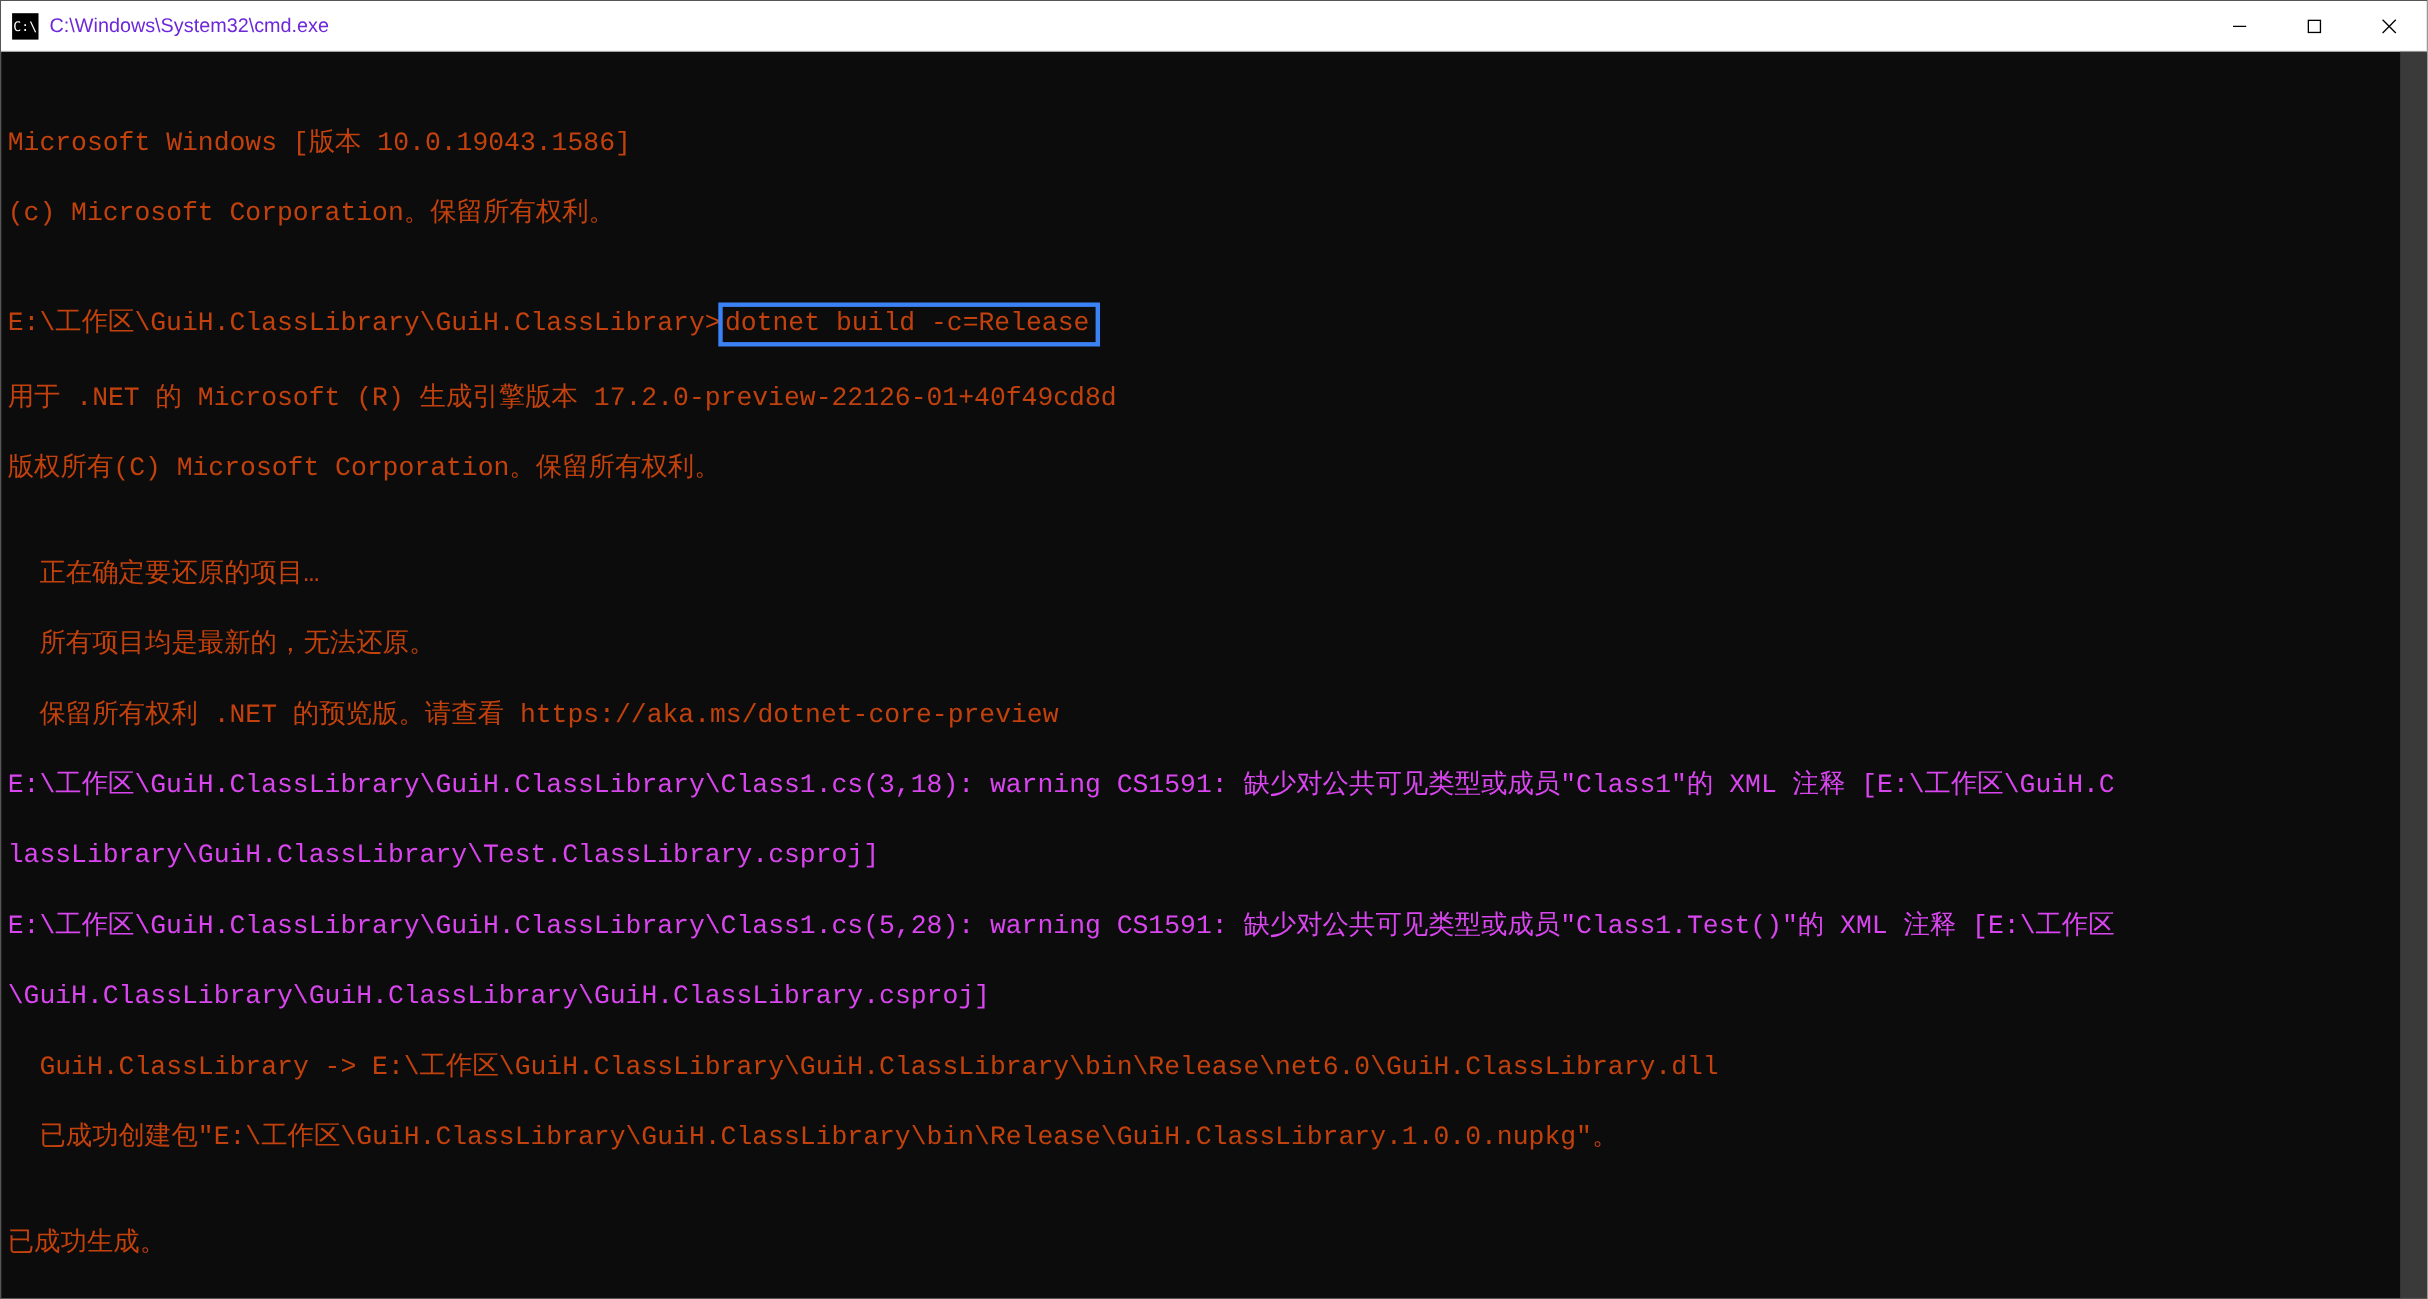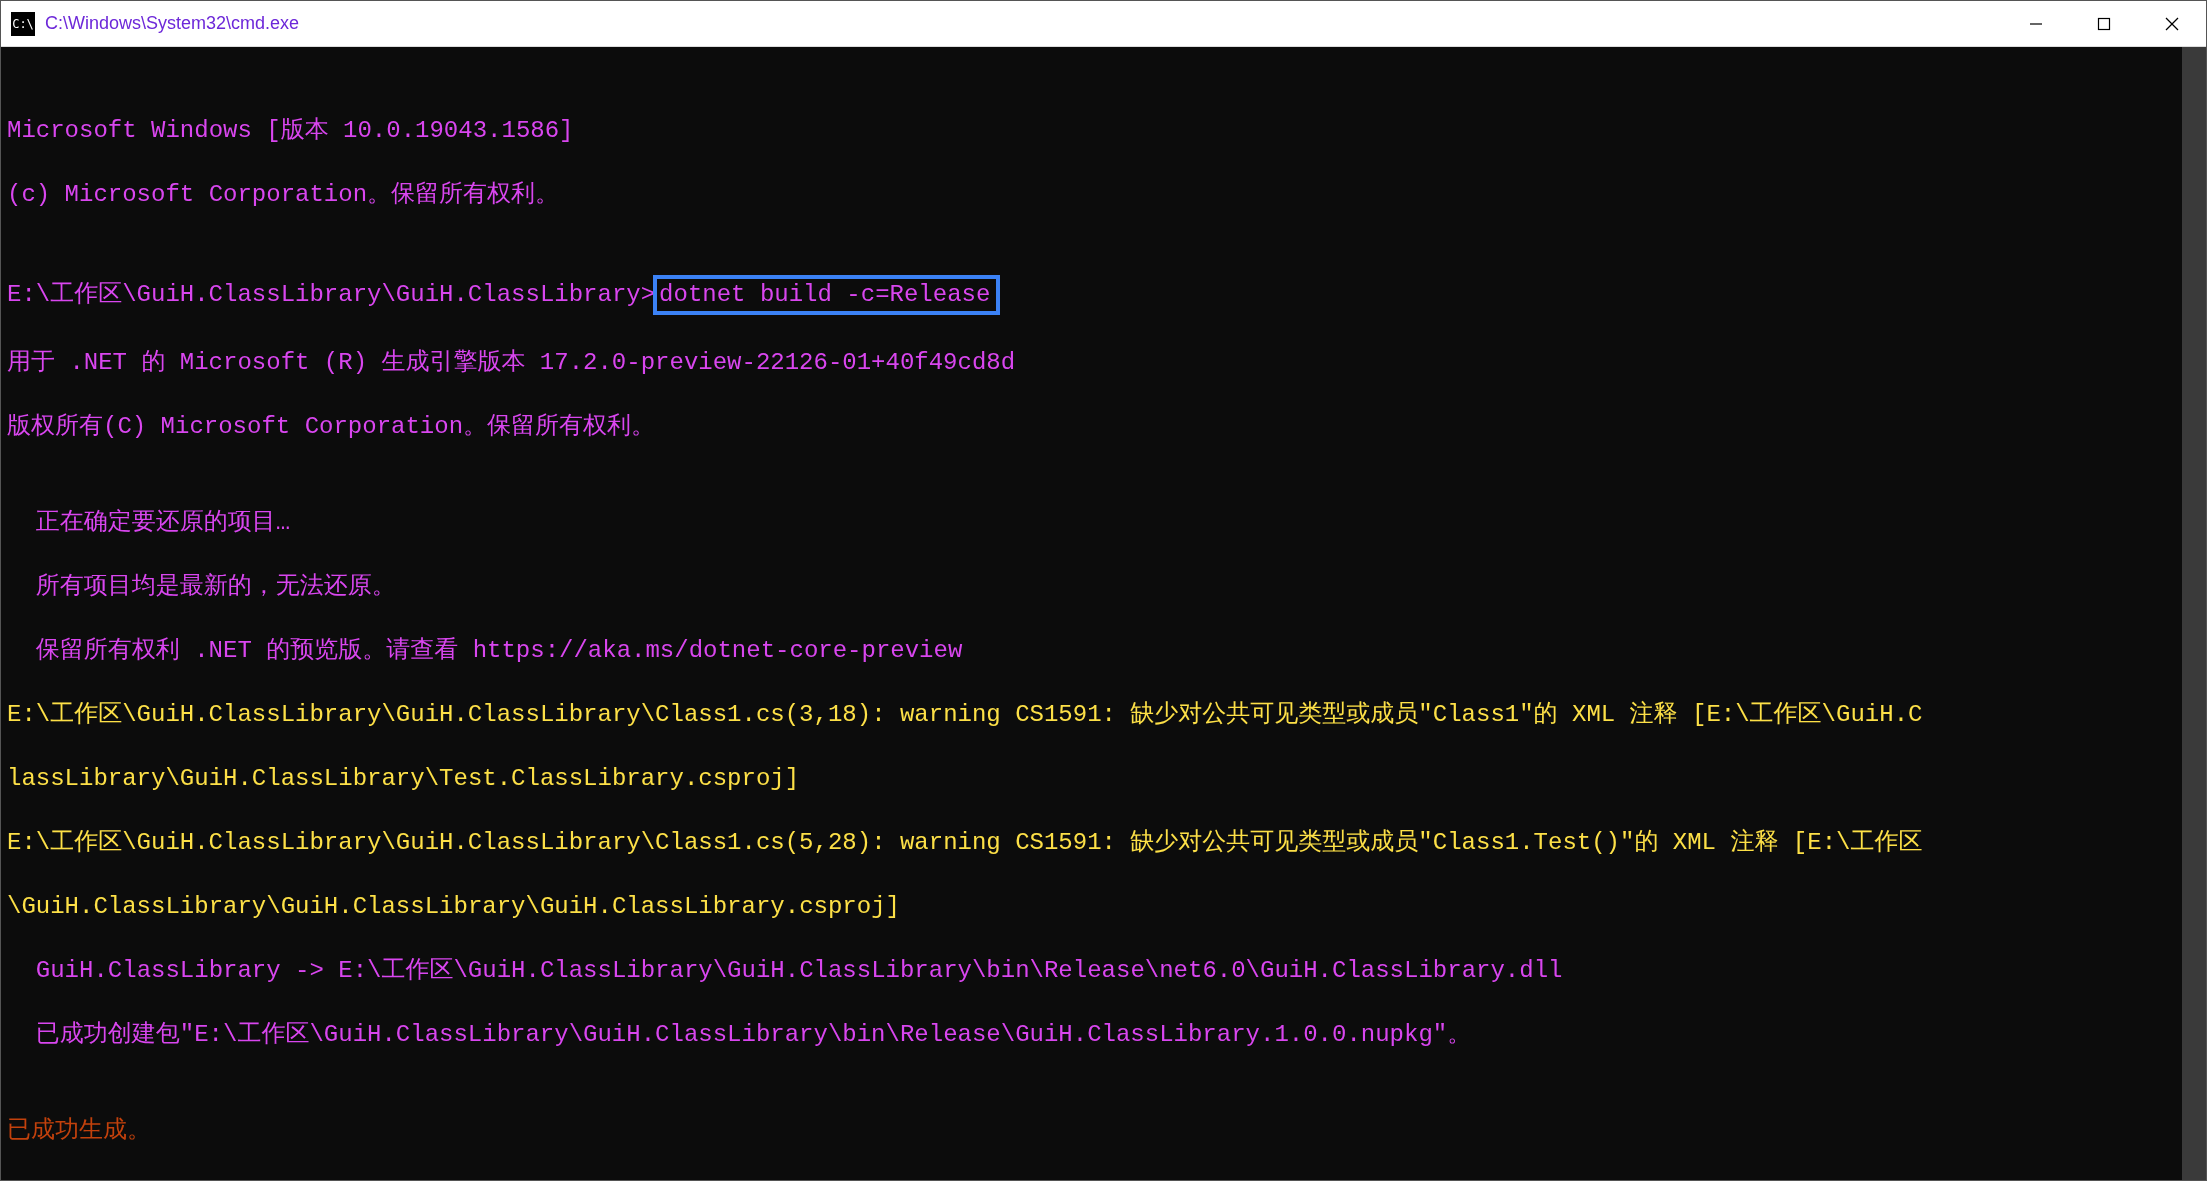--- a/index.html
+++ b/index.html
@@ -80,23 +80,23 @@
   }
   .scrollbar-thumb {
     position: absolute;
     right: 0;
     top: 0;
     width: 24px;
     height: 100%;
     background: #3a3a3a;
   }
   .line { display: block; }
-  .yellow { color: #fde047; }
+  .yellow { color: #d946ef; }
   .green { color: #c2410c; }
-  .white { color: #d946ef; }
+  .white { color: #c2410c; }
   .highlight-box {
     border: 4px solid #3b82f6;
     display: inline-block;
     padding: 0 6px 0 2px;
     margin-left: -2px;
   }
 </style>
 </head>
 <body>
 

